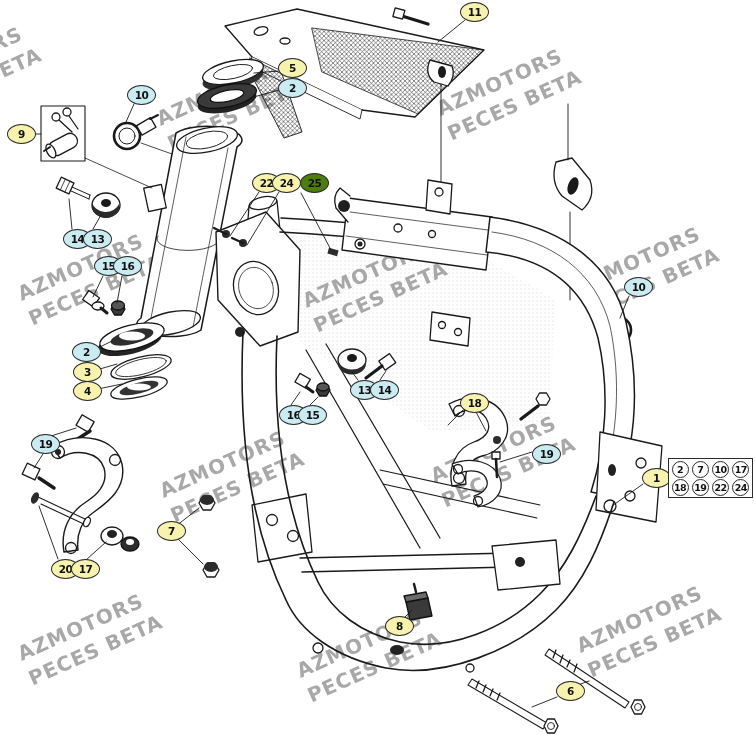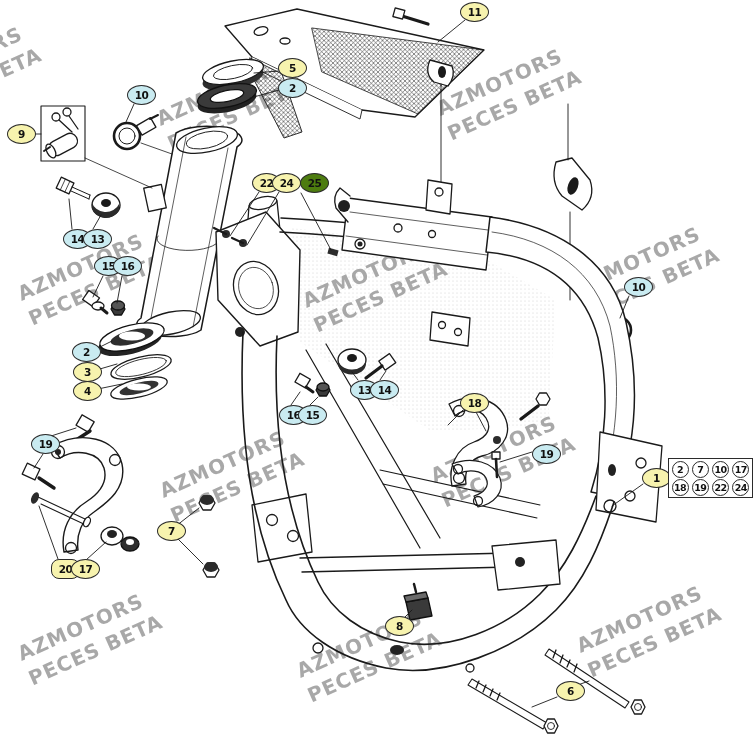--- a/index.html
+++ b/index.html
@@ -395,21 +395,21 @@
       <div class="callout" style="left: 73px; top: 381px; background: rgb(247, 243, 174);">4</div>
       <div class="callout" style="left: 350px; top: 380px; background: rgb(201, 235, 241);">13</div>
       <div class="callout" style="left: 370px; top: 380px; background: rgb(201, 235, 241);">14</div>
       <div class="callout" style="left: 460px; top: 393px; background: rgb(247, 243, 174);">18</div>
       <div class="callout" style="left: 279px; top: 405px; background: rgb(201, 235, 241);">16</div>
       <div class="callout" style="left: 298px; top: 405px; background: rgb(201, 235, 241);">15</div>
       <div class="callout" style="left: 31px; top: 434px; background: rgb(201, 235, 241);">19</div>
       <div class="callout" style="left: 532px; top: 444px; background: rgb(201, 235, 241);">19</div>
       <div class="callout" style="left: 642px; top: 468px; background: rgb(247, 243, 174);">1</div>
       <div class="callout" style="left: 157px; top: 521px; background: rgb(247, 243, 174);">7</div>
-      <div class="callout" style="left: 51px; top: 559px; background: rgb(247, 243, 174); border-radius: 8px;">20</div>
+      <div class="callout" style="left: 51px; top: 559px; background: rgb(247, 243, 174);">20</div>
       <div class="callout" style="left: 71px; top: 559px; background: rgb(247, 243, 174);">17</div>
       <div class="callout" style="left: 385px; top: 616px; background: rgb(247, 243, 174);">8</div>
       <div class="callout" style="left: 556px; top: 681px; background: rgb(247, 243, 174);">6</div>
     </div>
 
   <div class="legend-box" id="legend-box">
       <span class="legend-circle">2</span>
       <span class="legend-circle">7</span>
       <span class="legend-circle">10</span>
       <span class="legend-circle">17</span>

